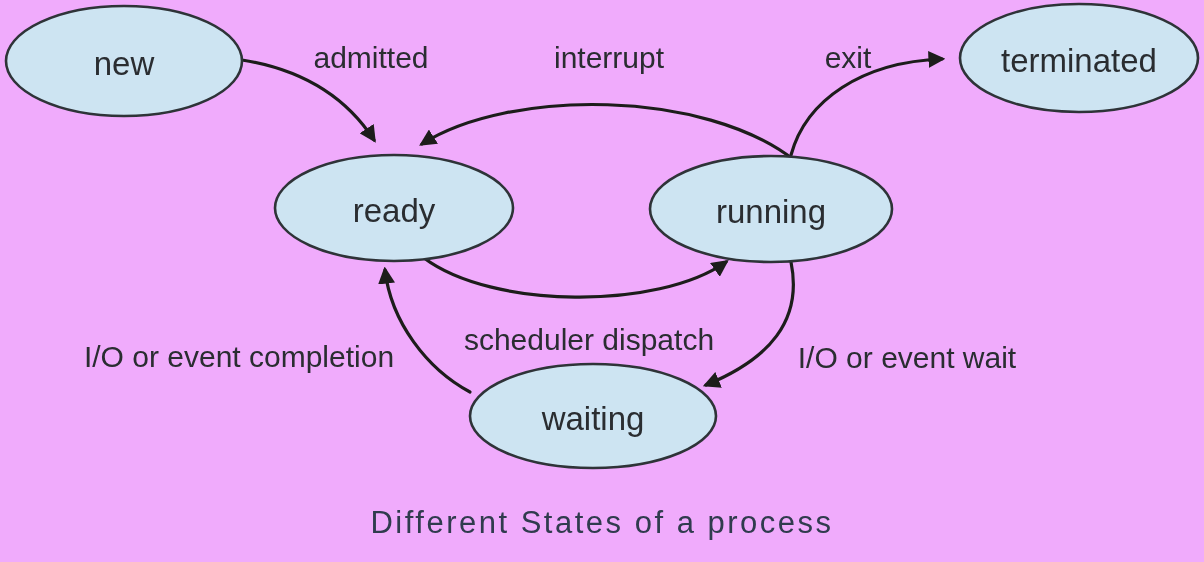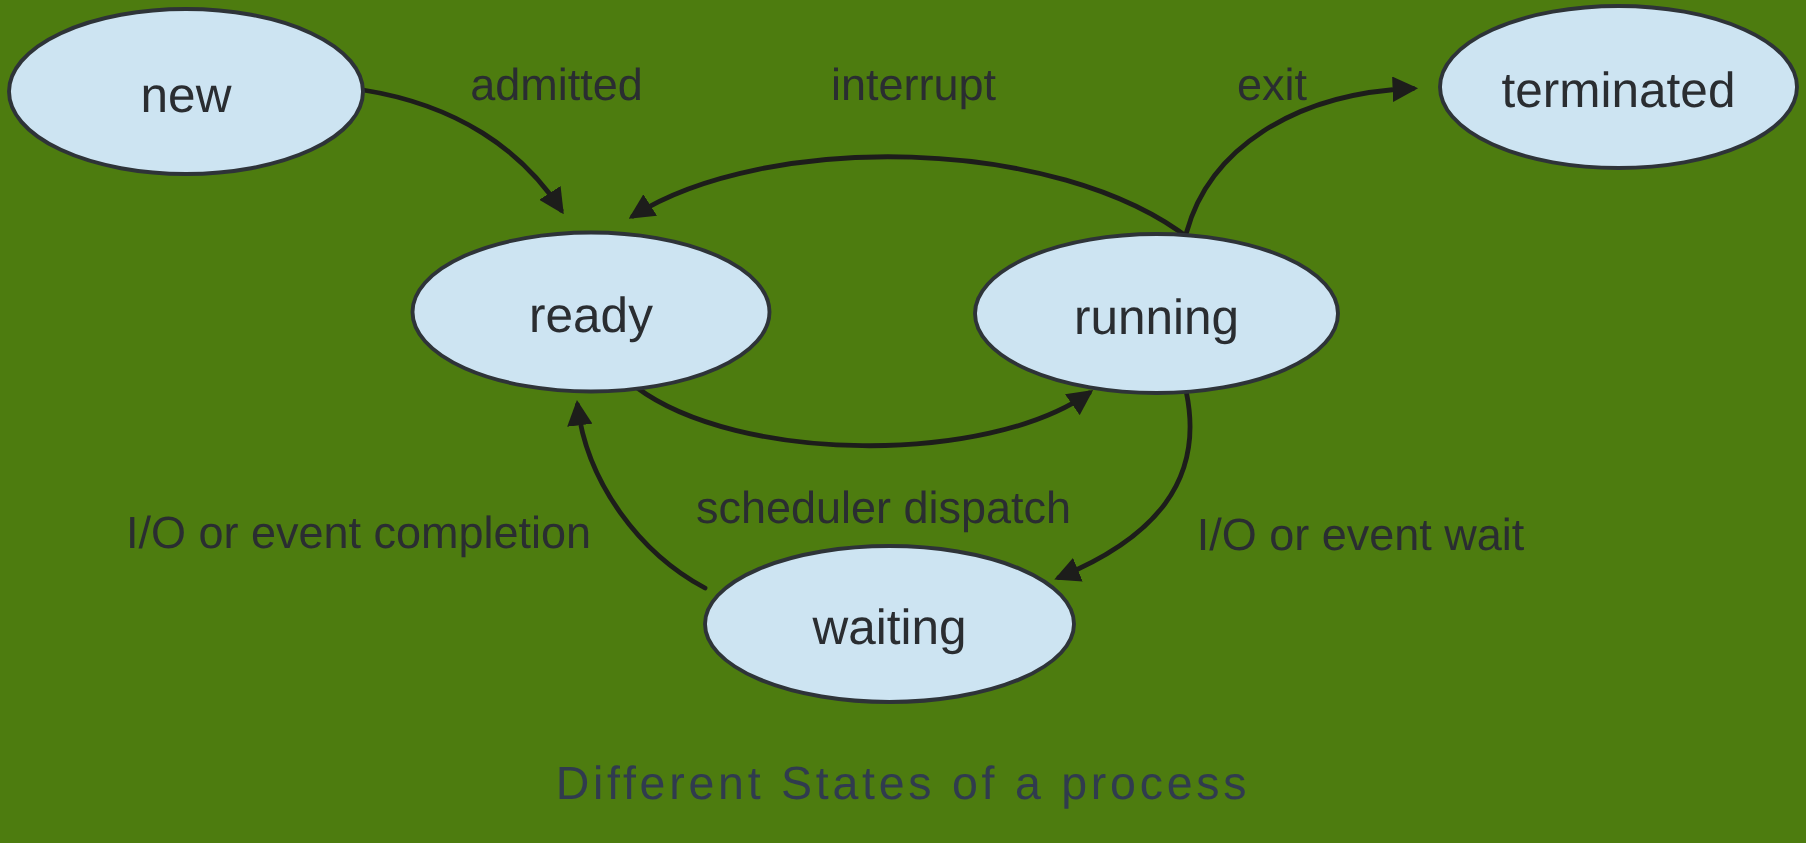--- a/index.html
+++ b/index.html
@@ -4,21 +4,21 @@
 <style>
   html, body {
     margin: 0;
     padding: 0;
     background: #ffffff;
   }
   .canvas {
     position: relative;
     width: 1204px;
     height: 562px;
-    background: #4d7c0f;
+    background: #f0abfc;
     overflow: hidden;
   }
   svg { display: block; }
   .state-ellipse {
     fill: var(--state-fill, #cde4f2);
     stroke: var(--state-stroke, #2e3338);
     stroke-width: 2.6;
   }
   .state-label {
     font-family: "Liberation Sans", sans-serif;

